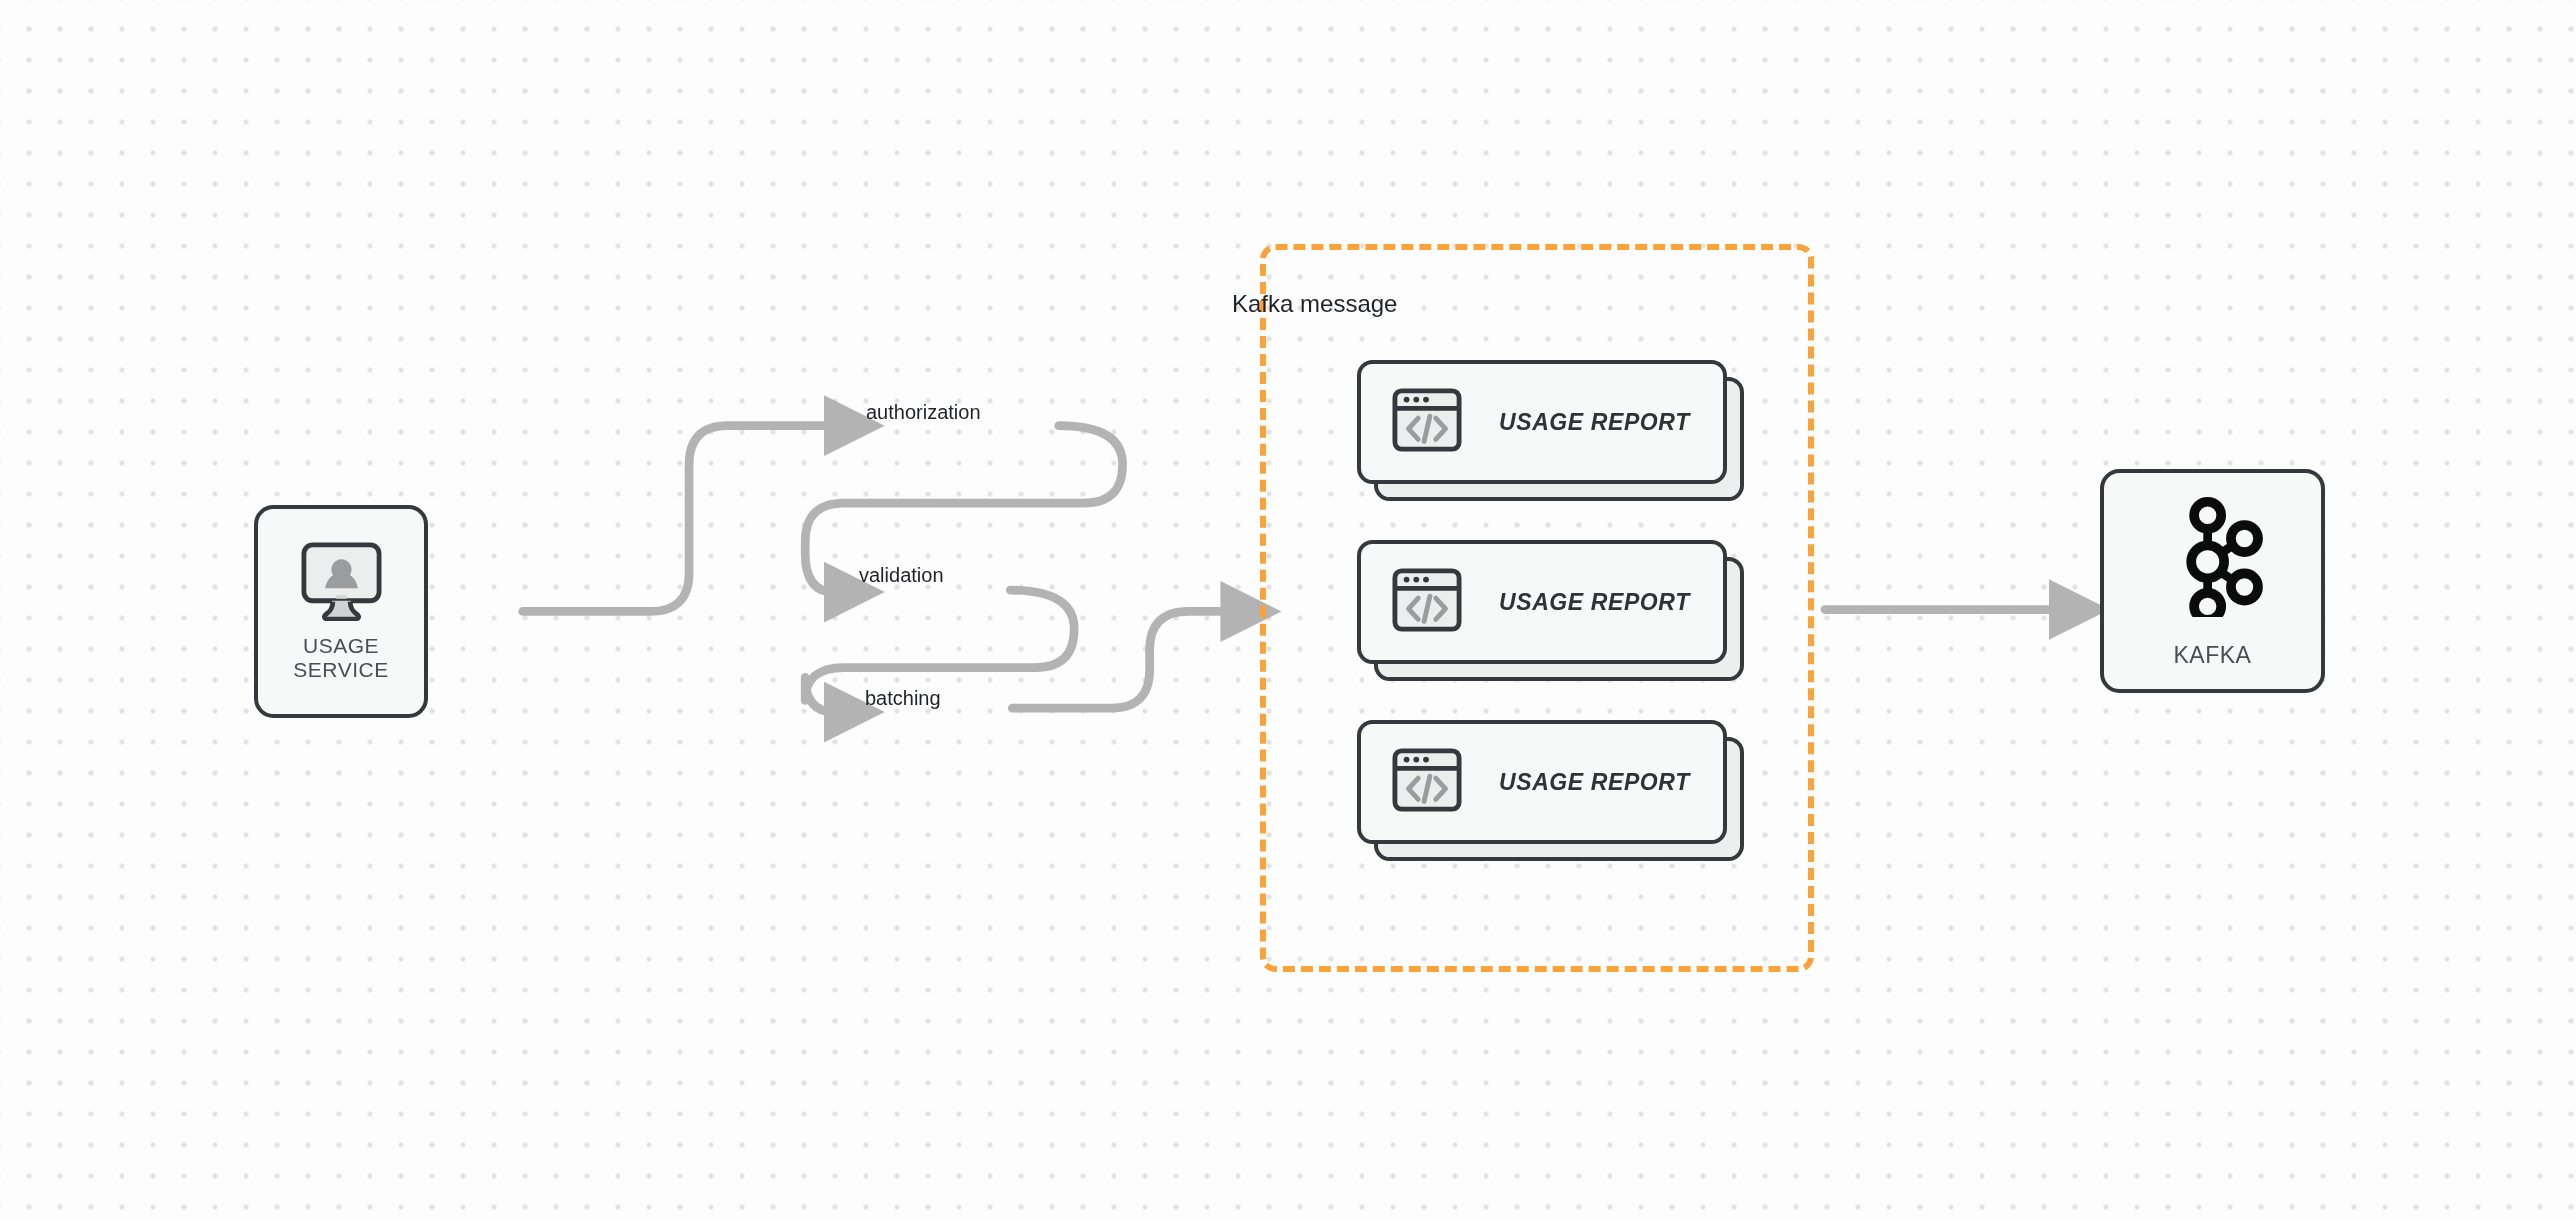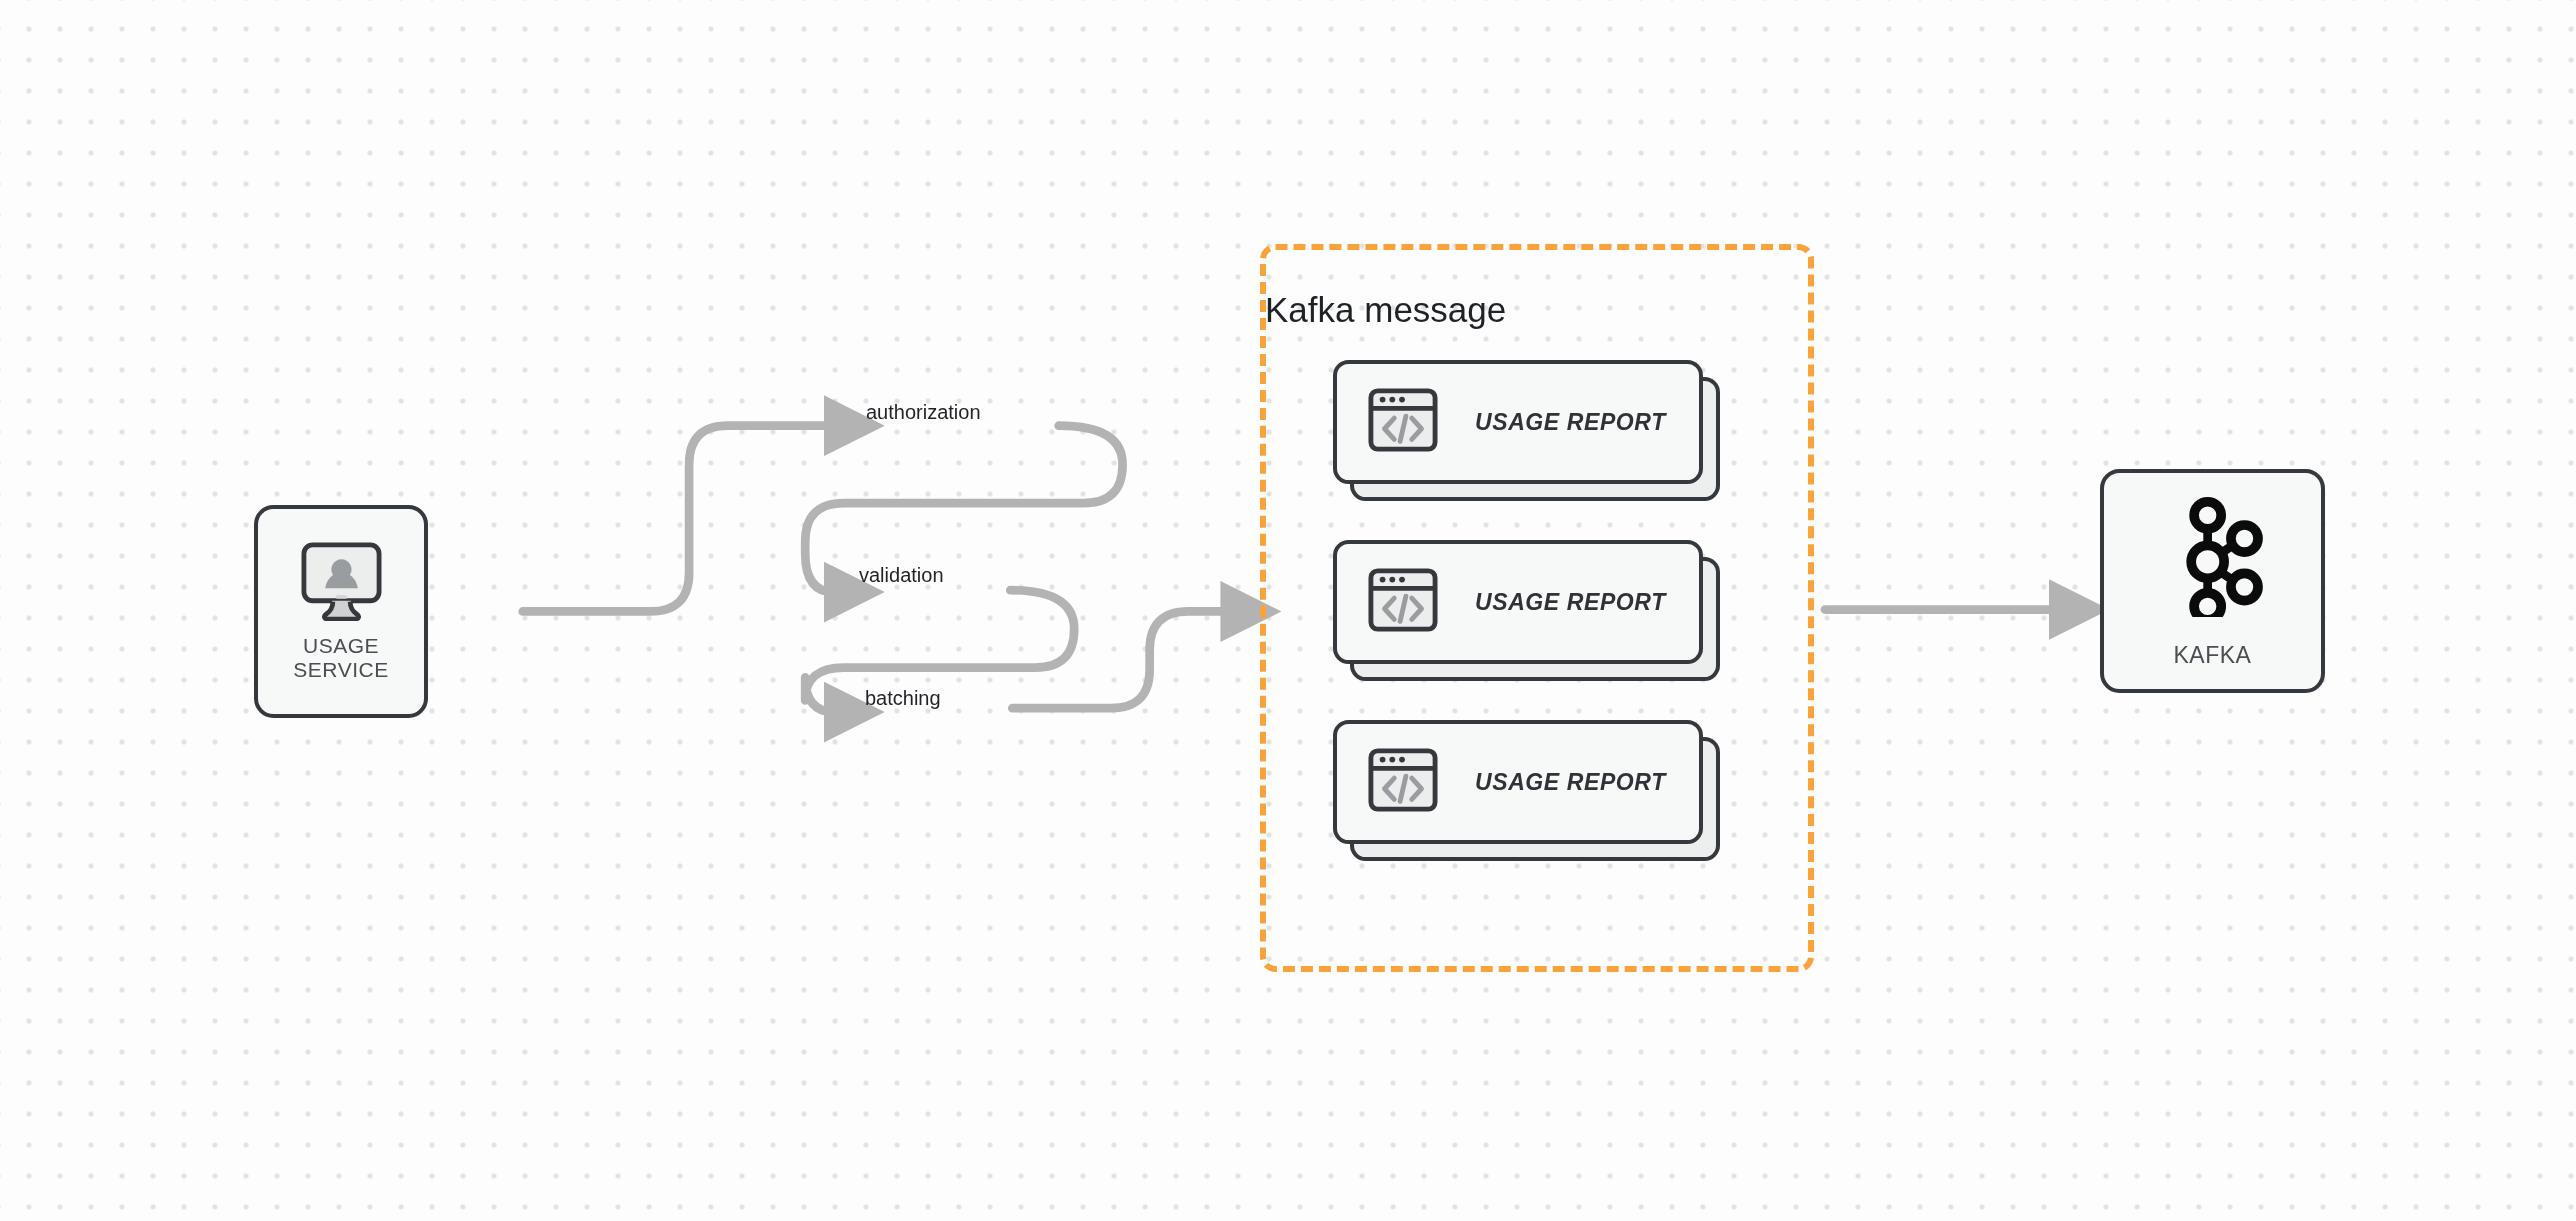--- a/index.html
+++ b/index.html
@@ -48,27 +48,27 @@
   #kafka-message-group{
     position:absolute;
     left:1260px;top:244px;
     width:554px;height:728px;
     box-sizing:border-box;
     border:6.8px dashed #f9a33a;
     border-radius:15.5px;
   }
   #kafka-message-title{
     position:absolute;
-    left:1265px;top:290px;
-    font-size:35px;
+    left:1232px;top:290px;
+    font-size:24px;
     color:#1f2226;
   }
 
   
-  .report-card-wrap{position:absolute;width:370px;height:132px;}
+  .report-card-wrap{position:absolute;width:370px;height:132px;margin-left:24px;}
   .report-card-back{
     position:absolute;left:17.4px;top:17.4px;
     width:370px;height:124px;
     box-sizing:border-box;
     background:#edeeee;
     border:4.8px solid #35393d;
     border-radius:15.5px;
   }
   .report-card-front{
     position:absolute;left:0;top:0;

